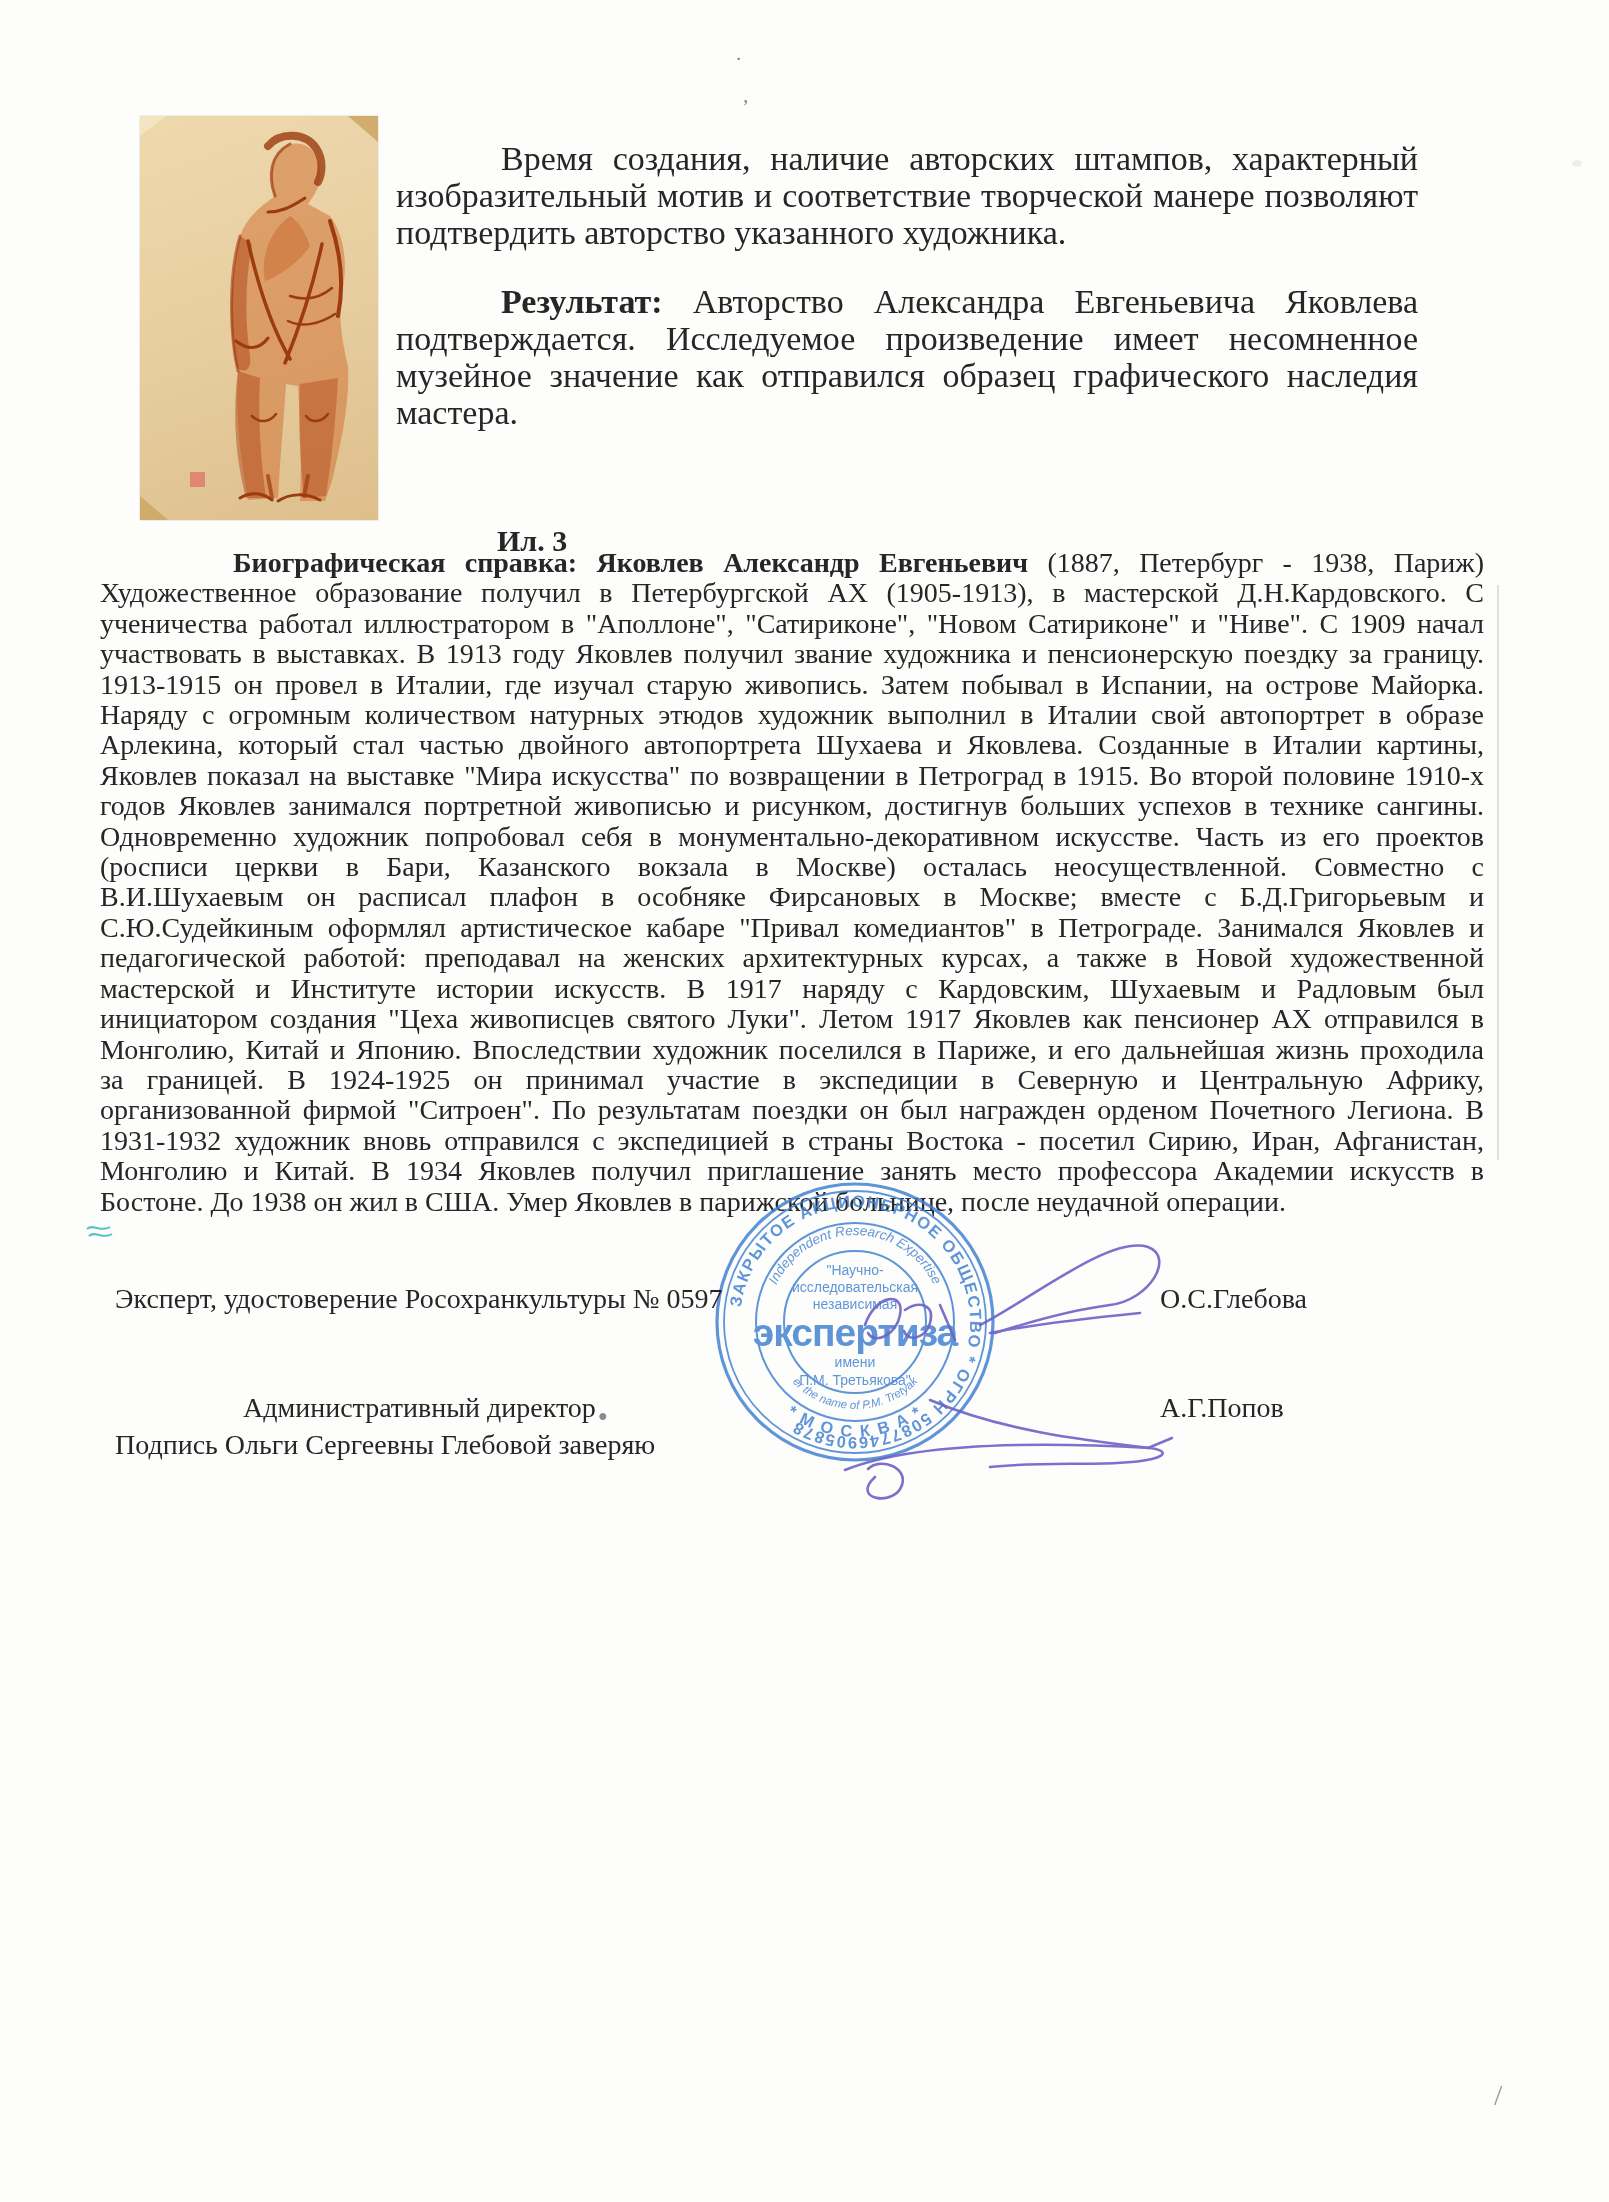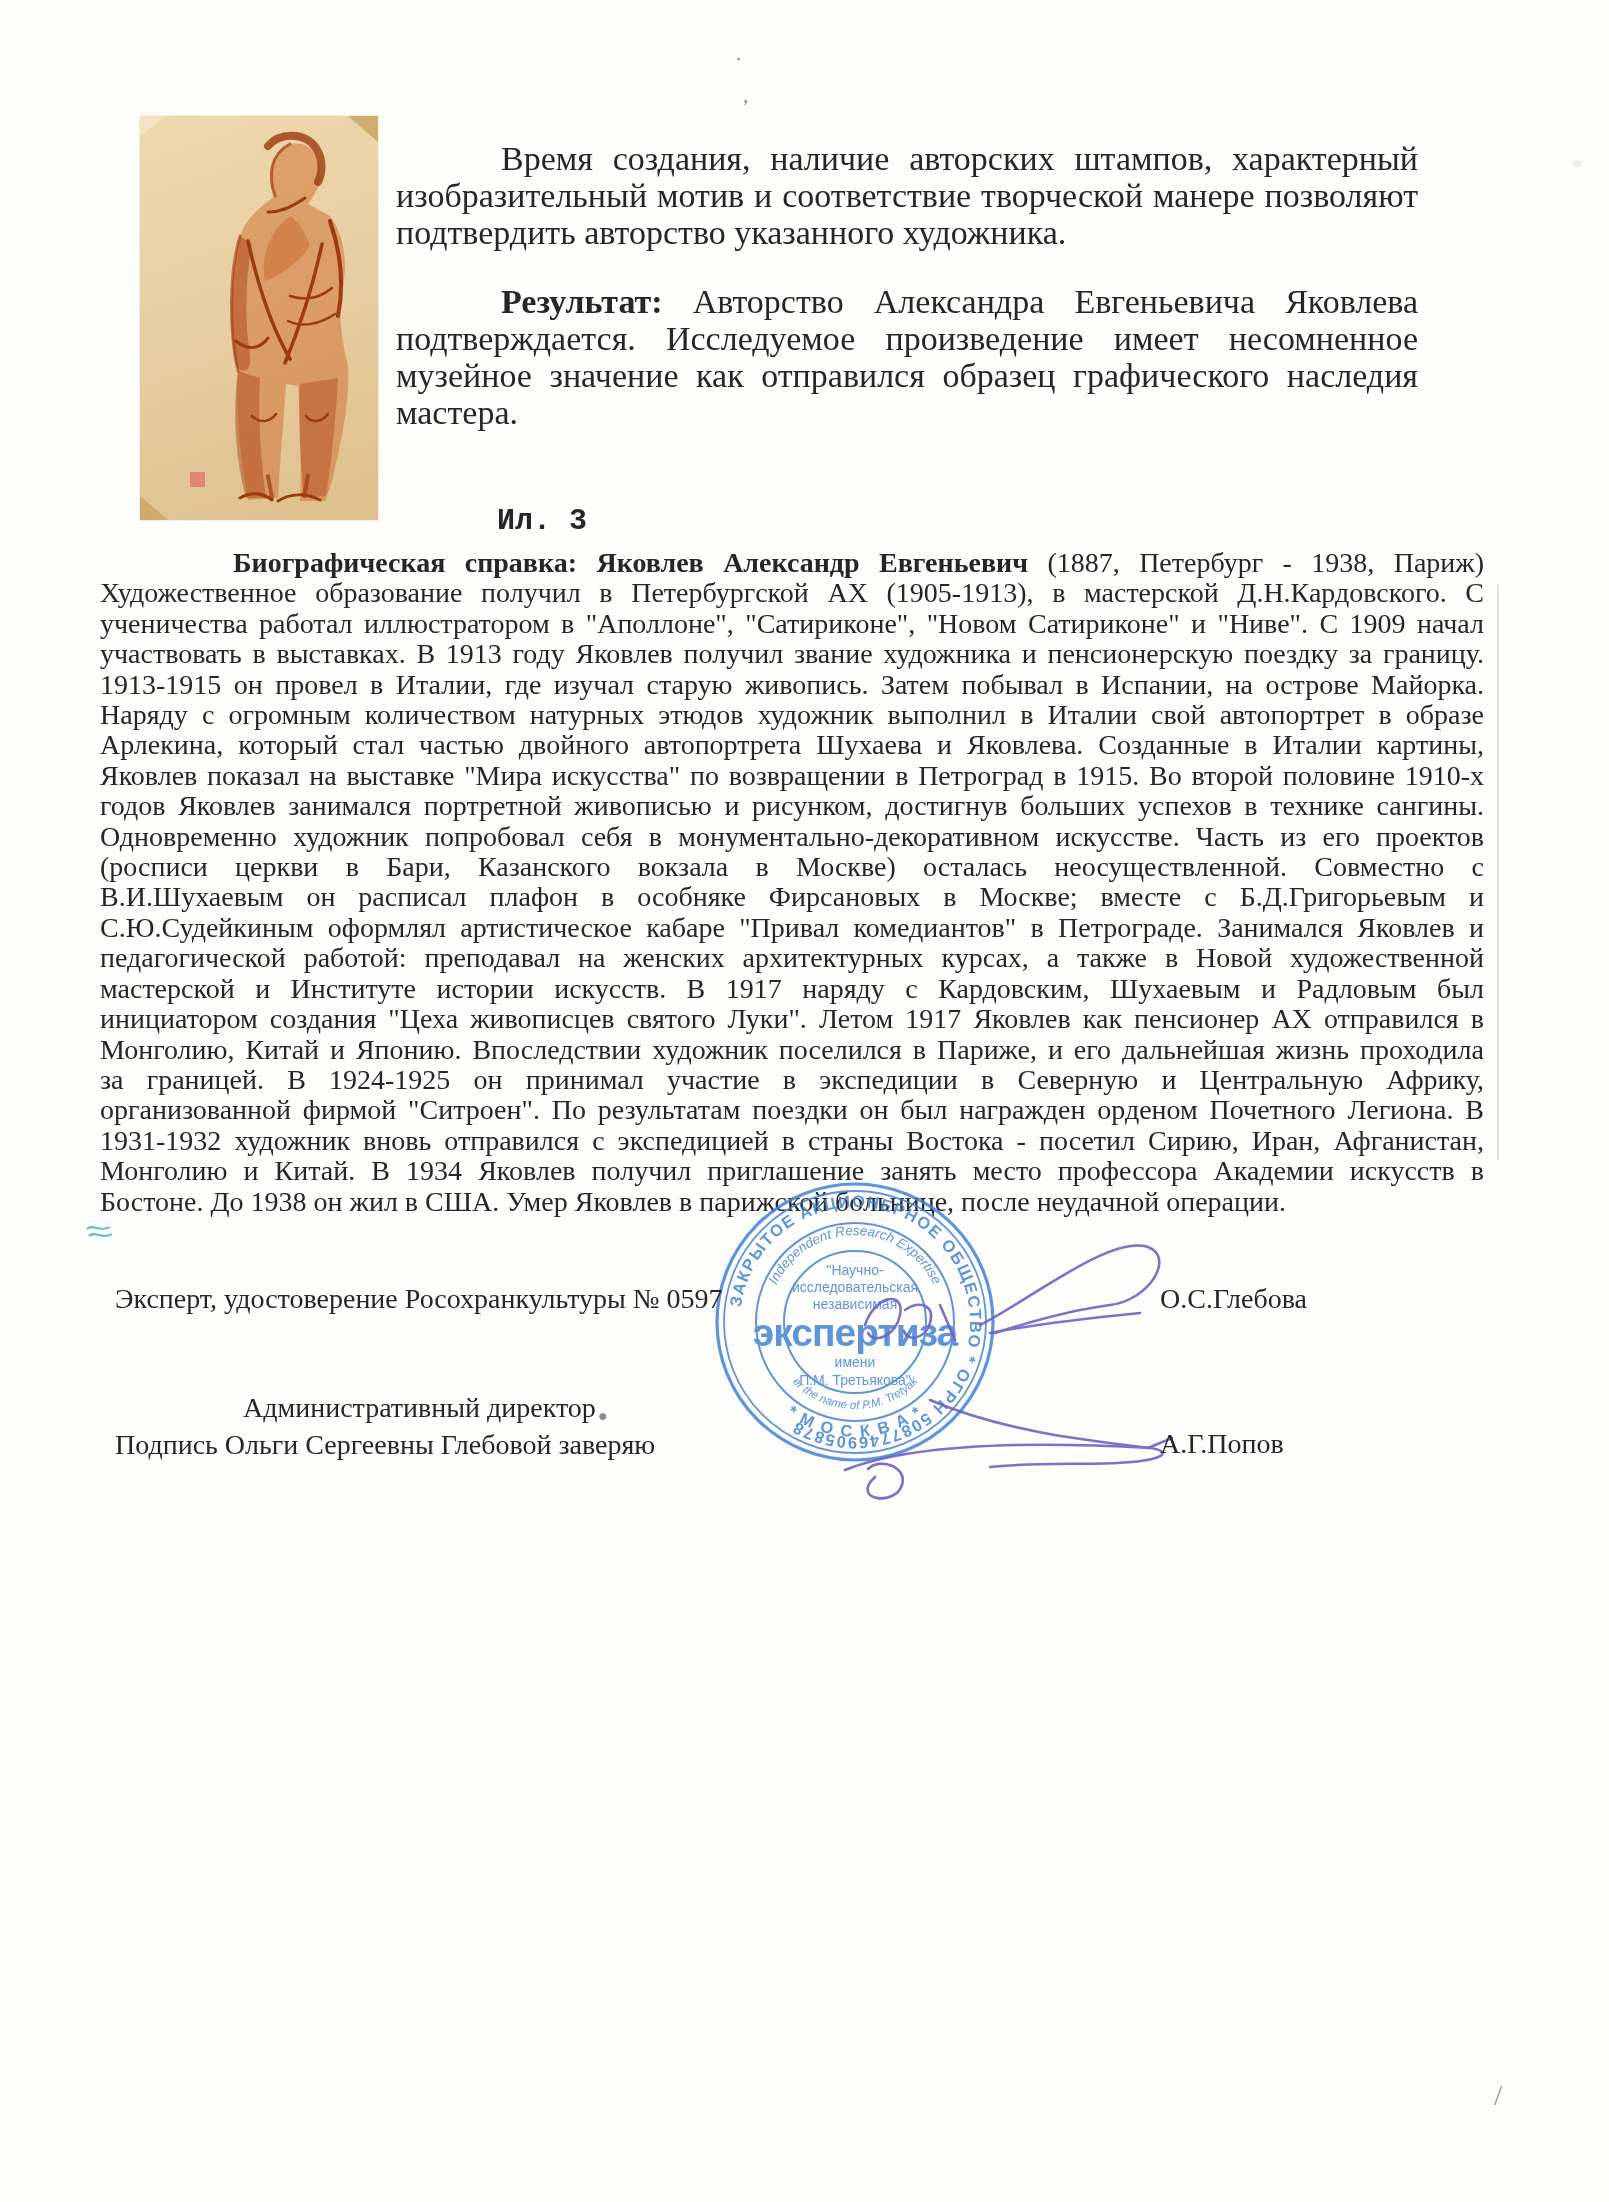--- a/index.html
+++ b/index.html
@@ -86,21 +86,21 @@
     <b>Результат:</b>
     <span>Авторство Александра Евгеньевича Яковлева</span>
   </div>
   <div>
       <div class="jl">подтверждается. Исследуемое произведение имеет несомненное</div>
       <div class="jl">музейное значение как отправился образец графического наследия</div>
       <div class="jl last">мастера.</div>
     </div>
 </div>
 
-<div class="abs caption" style="left:497px;top:504px;font-family:Liberation Mono, monospace;">Ил. 3</div>
+<div class="abs caption" style="left:497px;top:524px;">Ил. 3</div>
 
 <div class="abs bioblock" style="left:100px;top:548px;">
   <div class="jl bio-lead">
     <b>Биографическая справка: Яковлев Александр Евгеньевич</b>
     <span>(1887, Петербург - 1938, Париж)</span>
   </div>
   <div>
       <div class="jl">Художественное образование получил в Петербургской АХ (1905-1913), в мастерской Д.Н.Кардовского. С</div>
       <div class="jl">ученичества работал иллюстратором в "Аполлоне", "Сатириконе", "Новом Сатириконе" и "Ниве". С 1909 начал</div>
       <div class="jl">участвовать в выставках. В 1913 году Яковлев получил звание художника и пенсионерскую поездку за границу.</div>
@@ -177,21 +177,21 @@
     <path d="M65,265 C140,235 280,238 370,243 C385,245 388,250 372,254 C340,262 260,256 210,262"></path>
     <path d="M95,272 C70,295 115,302 122,280 C128,262 100,252 88,264"></path>
     <path d="M368,243 L392,233"></path>
   </g>
 </svg>
 
 <div class="abs sigline" style="left:115px;top:1283px;">Эксперт, удостоверение Росохранкультуры № 0597</div>
 <div class="abs sigline" style="left:1160px;top:1283px;">О.С.Глебова</div>
 <div class="abs sigline" style="left:115px;top:1429px;">Подпись Ольги Сергеевны Глебовой заверяю</div>
 <div class="abs sigline" style="left:243px;top:1392px;">Административный директор</div>
-<div class="abs sigline" style="left:1160px;top:1428px;">А.Г.Попов</div>
+<div class="abs sigline" style="left:1160px;top:1392px;">А.Г.Попов</div>
 
 <div class="abs speck" style="left:735px;top:48px;">·</div>
 <div class="abs speck" style="left:743px;top:84px;">,</div>
 <div class="abs speck" style="left:598px;top:1408px;font-size:16px;">●</div>
 <div class="abs speck" style="left:1494px;top:2080px;font-size:30px;color:#9a9a9a;">/</div>
 <div class="abs scan-edge" style="left:1497px;top:585px;height:575px;"></div>
 <div class="abs smudge" style="left:1572px;top:160px;width:10px;height:7px;"></div>
 <svg class="abs" style="left:85px;top:1220px;" width="42" height="24" viewBox="0 0 42 24">
   <g stroke="#2fb3b3" stroke-width="2" fill="none" opacity=".8">
     <path d="M2,9 C8,3 16,13 25,7"></path>

